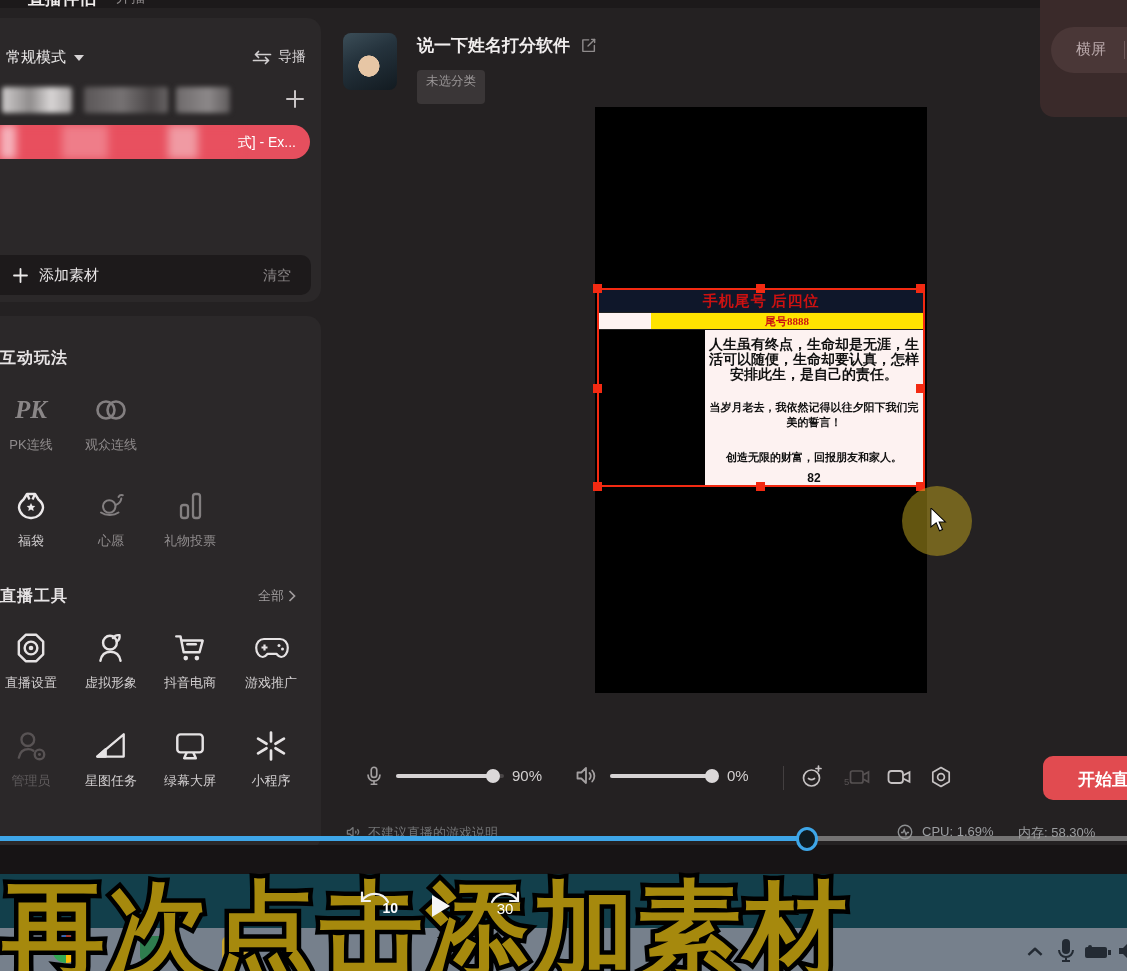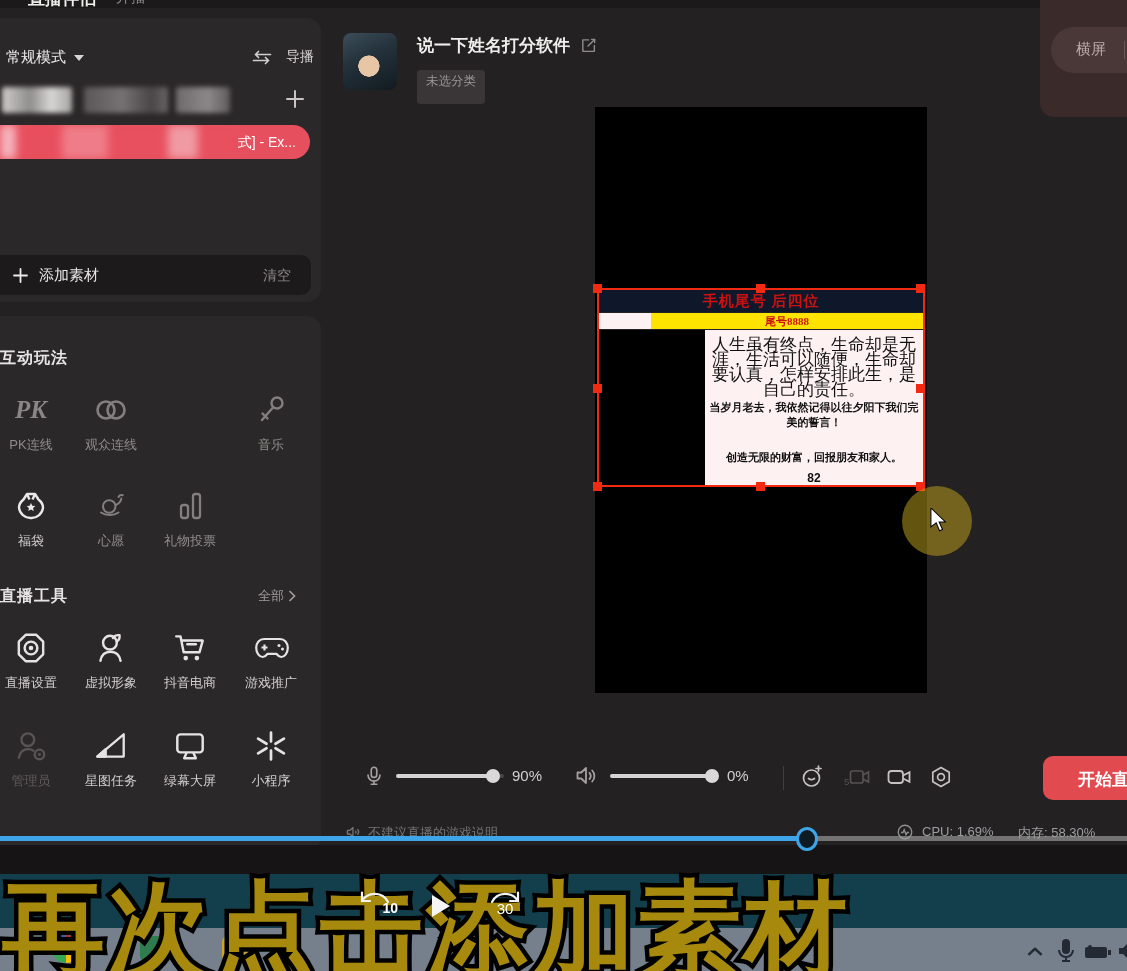--- a/index.html
+++ b/index.html
@@ -34,21 +34,21 @@
 <div class="abs" style="left:0;top:0;width:1127px;height:8px;background:#1c191a;overflow:hidden;">
   <div class="abs" style="left:28px;top:-13px;font-size:17px;font-weight:700;color:#f0eded;">直播伴侣</div>
   <div class="abs" style="left:116px;top:-12px;font-size:15px;color:#8d898a;">开播</div>
 </div>
 
 <div class="abs card" style="left:0;top:18px;width:321px;height:284px;">
   <div class="abs" style="left:6px;top:30px;display:flex;align-items:center;gap:8px;cursor:pointer;">
     <span style="font-size:15px;color:#eceaea;">常规模式</span>
     <span style="width:0;height:0;border-left:5px solid transparent;border-right:5px solid transparent;border-top:6px solid #d7d4d5;display:inline-block;"></span>
   </div>
-  <div class="abs" style="left:252px;top:30px;display:flex;align-items:center;gap:14px;cursor:pointer;">
+  <div class="abs" style="left:252px;top:30px;display:flex;align-items:center;gap:6px;cursor:pointer;">
     <span class="ic" style="color:#d2cfd0;">
       <svg width="20" height="15" viewBox="0 0 20 15" fill="none" stroke="currentColor" stroke-width="1.7" stroke-linecap="round" stroke-linejoin="round">
           <path d="M18.5 4.5h-15M6.5 1.5l-3 3 3 3"></path>
           <path d="M1.5 10.5h15M13.5 7.5l3 3-3 3"></path>
         </svg>
     </span>
     <span style="font-size:14px;color:#d6d3d4;">导播</span>
   </div>
 
   <div class="abs" style="left:2px;top:69px;width:70px;height:26px;border-radius:3px;background:linear-gradient(90deg,#cfcccc,#8f8c8c 40%,#d8d5d5 70%,#a7a4a4);filter:blur(2.5px);"></div>
@@ -87,30 +87,20 @@
   </div>
   <div class="abs grid-item" style="left:69px;top:76px;">
     <div class="ic">
       <svg width="36" height="36" viewBox="0 0 36 36" fill="none" stroke="currentColor" stroke-width="2.6">
           <circle cx="13" cy="18" r="8.5"></circle>
           <circle cx="23" cy="18" r="8.5"></circle>
         </svg>
     </div>
     <div class="lbl">观众连线</div>
   </div>
-  <div class="abs grid-item" style="left:229px;top:76px;">
-    <div class="ic">
-      <svg width="36" height="36" viewBox="0 0 36 36" fill="none" stroke="currentColor" stroke-width="2.4" stroke-linecap="round">
-          <circle cx="24" cy="11" r="5.5"></circle>
-          <path d="M20 15.5L9 28"></path>
-          <path d="M9.5 21.5l5 5"></path>
-        </svg>
-    </div>
-    <div class="lbl">音乐</div>
-  </div>
 
   <div class="abs grid-item bright" style="left:-11px;top:172px;">
     <div class="ic">
       <svg width="36" height="36" viewBox="0 0 36 36" fill="none" stroke="currentColor" stroke-width="2.4" stroke-linejoin="round">
           <path d="M14 6h8l3.5 5.5C28 13.5 30 16.5 30 19.5A11.5 11.5 0 0 1 18 30 11.5 11.5 0 0 1 6 19.5c0-3 2-6 4.5-8z"></path>
           <path d="M14 6l2.5 5.5M22 6l-2.5 5.5"></path>
           <path d="M18 15l1.3 2.8 3 .3-2.2 2 .6 3-2.7-1.6-2.7 1.6.6-3-2.2-2 3-.3z" fill="currentColor" stroke="none"></path>
         </svg>
     </div>
     <div class="lbl">福袋</div>
@@ -259,21 +249,21 @@
   <div style="height:18px;display:flex;border-top:1px solid #222;border-bottom:1px solid #222;">
     <div class="tbl-serif" style="width:52px;background:#ffe300;color:#cc1111;font-size:10px;font-weight:700;text-align:center;line-height:16px;border-right:1px solid #222;margin-top:31px;">
       <span>请输入</span>
     </div>
     <div class="tbl-serif" style="flex:1;background:#ffe300;color:#cc1111;font-size:11px;font-weight:700;text-align:center;line-height:16px;">
       <span>尾号8888</span>
     </div>
   </div>
   <div style="position:relative;height:155px;">
     <div style="position:absolute;left:0;top:0;width:106px;height:155px;background:#000;"></div>
-    <div style="position:absolute;left:108px;top:7px;width:214px;font-size:17px;font-weight:400;color:#111;line-height:15px;text-align:center;">人生虽有终点，生命却是无涯，生活可以随便，生命却要认真，怎样安排此生，是自己的责任。</div>
+    <div style="position:absolute;left:108px;top:7px;width:214px;font-size:14px;font-weight:700;color:#111;line-height:15px;text-align:center;">人生虽有终点，生命却是无涯，生活可以随便，生命却要认真，怎样安排此生，是自己的责任。</div>
     <div style="position:absolute;left:108px;top:70px;width:214px;font-size:11px;font-weight:700;color:#111;line-height:15px;text-align:center;">当岁月老去，我依然记得以往夕阳下我们完美的誓言！</div>
     <div style="position:absolute;left:108px;top:120px;width:214px;font-size:11px;font-weight:700;color:#111;text-align:center;">创造无限的财富，回报朋友和家人。</div>
     <div style="position:absolute;left:108px;top:141px;width:214px;font-size:12px;font-weight:700;color:#111;text-align:center;">82</div>
   </div>
 </div>
 
 <div class="handle" style="left:593px;top:284px;"></div>
 <div class="handle" style="left:756px;top:284px;"></div>
 <div class="handle" style="left:916px;top:284px;"></div>
 <div class="handle" style="left:593px;top:384px;"></div>

